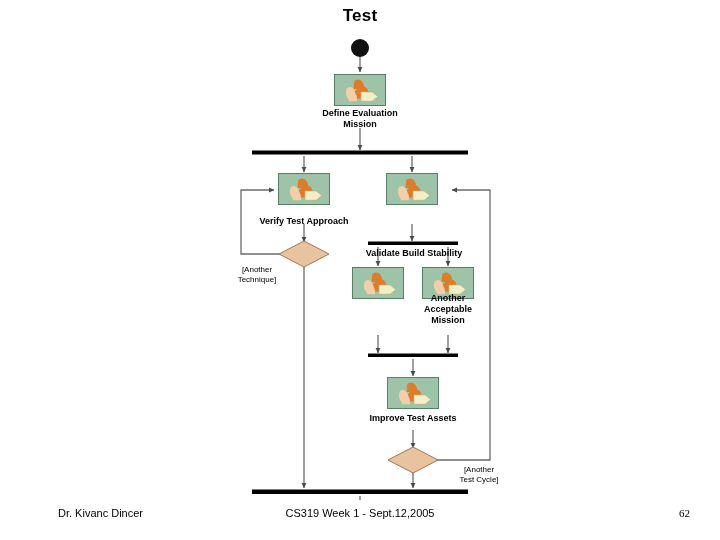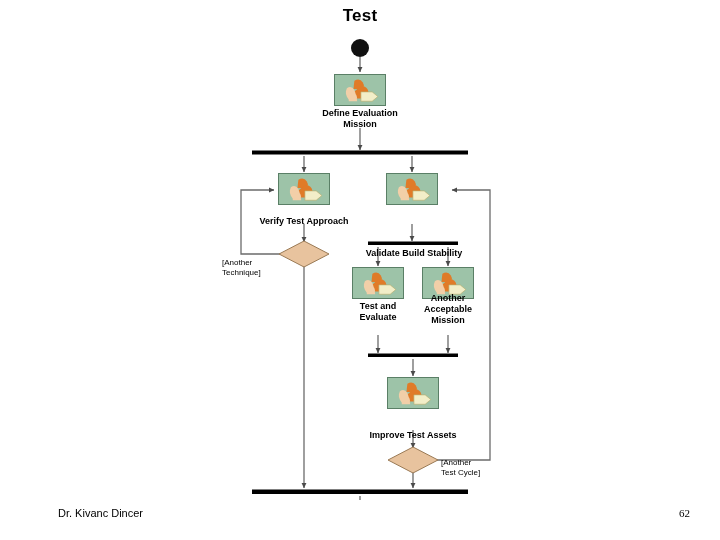--- a/index.html
+++ b/index.html
@@ -73,25 +73,26 @@
     font-size: 9px;
     font-weight: bold;
     line-height: 11px;
     color: #000;
     white-space: pre-line;
   }
 
   
   .guard-label {
     position: absolute;
-    text-align: left;
+    text-align: center;
     font-size: 8px;
     line-height: 10px;
     color: #000;
     white-space: pre-line;
+    margin-top: 7px;
   }
 
   
   .footer-left {
     position: absolute;
     left: 58px;
     top: 507px;
     font-size: 11px;
     color: #000;
   }
@@ -219,22 +220,20 @@
 
     <div class="act" style="left:352px; top:267px;">
       <svg class="glyph" viewBox="0 0 52 32">
         <path d="M20 6 q6 -3 9 2 q3 5 -2 7 l-8 0 z" fill="#e07b28"></path>
         <path d="M26 12 q8 -1 9 6 q1 6 -5 7 l-10 0 q-3 -6 2 -9 z" fill="#e07b28"></path>
         <path d="M12 14 q5 -3 8 2 l3 9 -9 1 q-5 -6 -2 -12 z" fill="#f2cfa8"></path>
         <path d="M14 22 l8 -1 l1 7 l-9 0 z" fill="#f2cfa8"></path>
         <path d="M27 18 l12 0 l6 5 l-6 5 l-12 0 z" fill="#f2eec8" stroke="#b8b070" stroke-width="0.7"></path>
       </svg>
     </div>
-    <div class="node-label" style="left:336px; top:301px; width:84px;">Test and
-Evaluate</div>
 
     <div class="act" style="left:422px; top:267px;">
       <svg class="glyph" viewBox="0 0 52 32">
         <path d="M20 6 q6 -3 9 2 q3 5 -2 7 l-8 0 z" fill="#e07b28"></path>
         <path d="M26 12 q8 -1 9 6 q1 6 -5 7 l-10 0 q-3 -6 2 -9 z" fill="#e07b28"></path>
         <path d="M12 14 q5 -3 8 2 l3 9 -9 1 q-5 -6 -2 -12 z" fill="#f2cfa8"></path>
         <path d="M14 22 l8 -1 l1 7 l-9 0 z" fill="#f2cfa8"></path>
         <path d="M27 18 l12 0 l6 5 l-6 5 l-12 0 z" fill="#f2eec8" stroke="#b8b070" stroke-width="0.7"></path>
       </svg>
     </div>
@@ -244,26 +243,27 @@
 
     <div class="act" style="left:387px; top:377px;">
       <svg class="glyph" viewBox="0 0 52 32">
         <path d="M20 6 q6 -3 9 2 q3 5 -2 7 l-8 0 z" fill="#e07b28"></path>
         <path d="M26 12 q8 -1 9 6 q1 6 -5 7 l-10 0 q-3 -6 2 -9 z" fill="#e07b28"></path>
         <path d="M12 14 q5 -3 8 2 l3 9 -9 1 q-5 -6 -2 -12 z" fill="#f2cfa8"></path>
         <path d="M14 22 l8 -1 l1 7 l-9 0 z" fill="#f2cfa8"></path>
         <path d="M27 18 l12 0 l6 5 l-6 5 l-12 0 z" fill="#f2eec8" stroke="#b8b070" stroke-width="0.7"></path>
       </svg>
     </div>
-    <div class="node-label" style="left:353px; top:413px; width:120px;margin-top:17px;">Improve Test Assets</div>
+    <div class="node-label" style="left:353px; top:413px; width:120px;">Improve Test Assets</div>
 
     <div class="guard-label" style="left:222px; top:258px; width:70px;">[Another
 Technique]</div>
 
     <div class="guard-label" style="left:441px; top:458px; width:76px;">[Another
 Test Cycle]</div>
 
   </div>
 
   <div class="footer-left">Dr. Kivanc Dincer</div>
+  <div class="footer-center">CS319 Week 1 - Sept.12,2005</div>
   <div class="footer-right">62</div>
 
 </div>
 
 </body></html>

